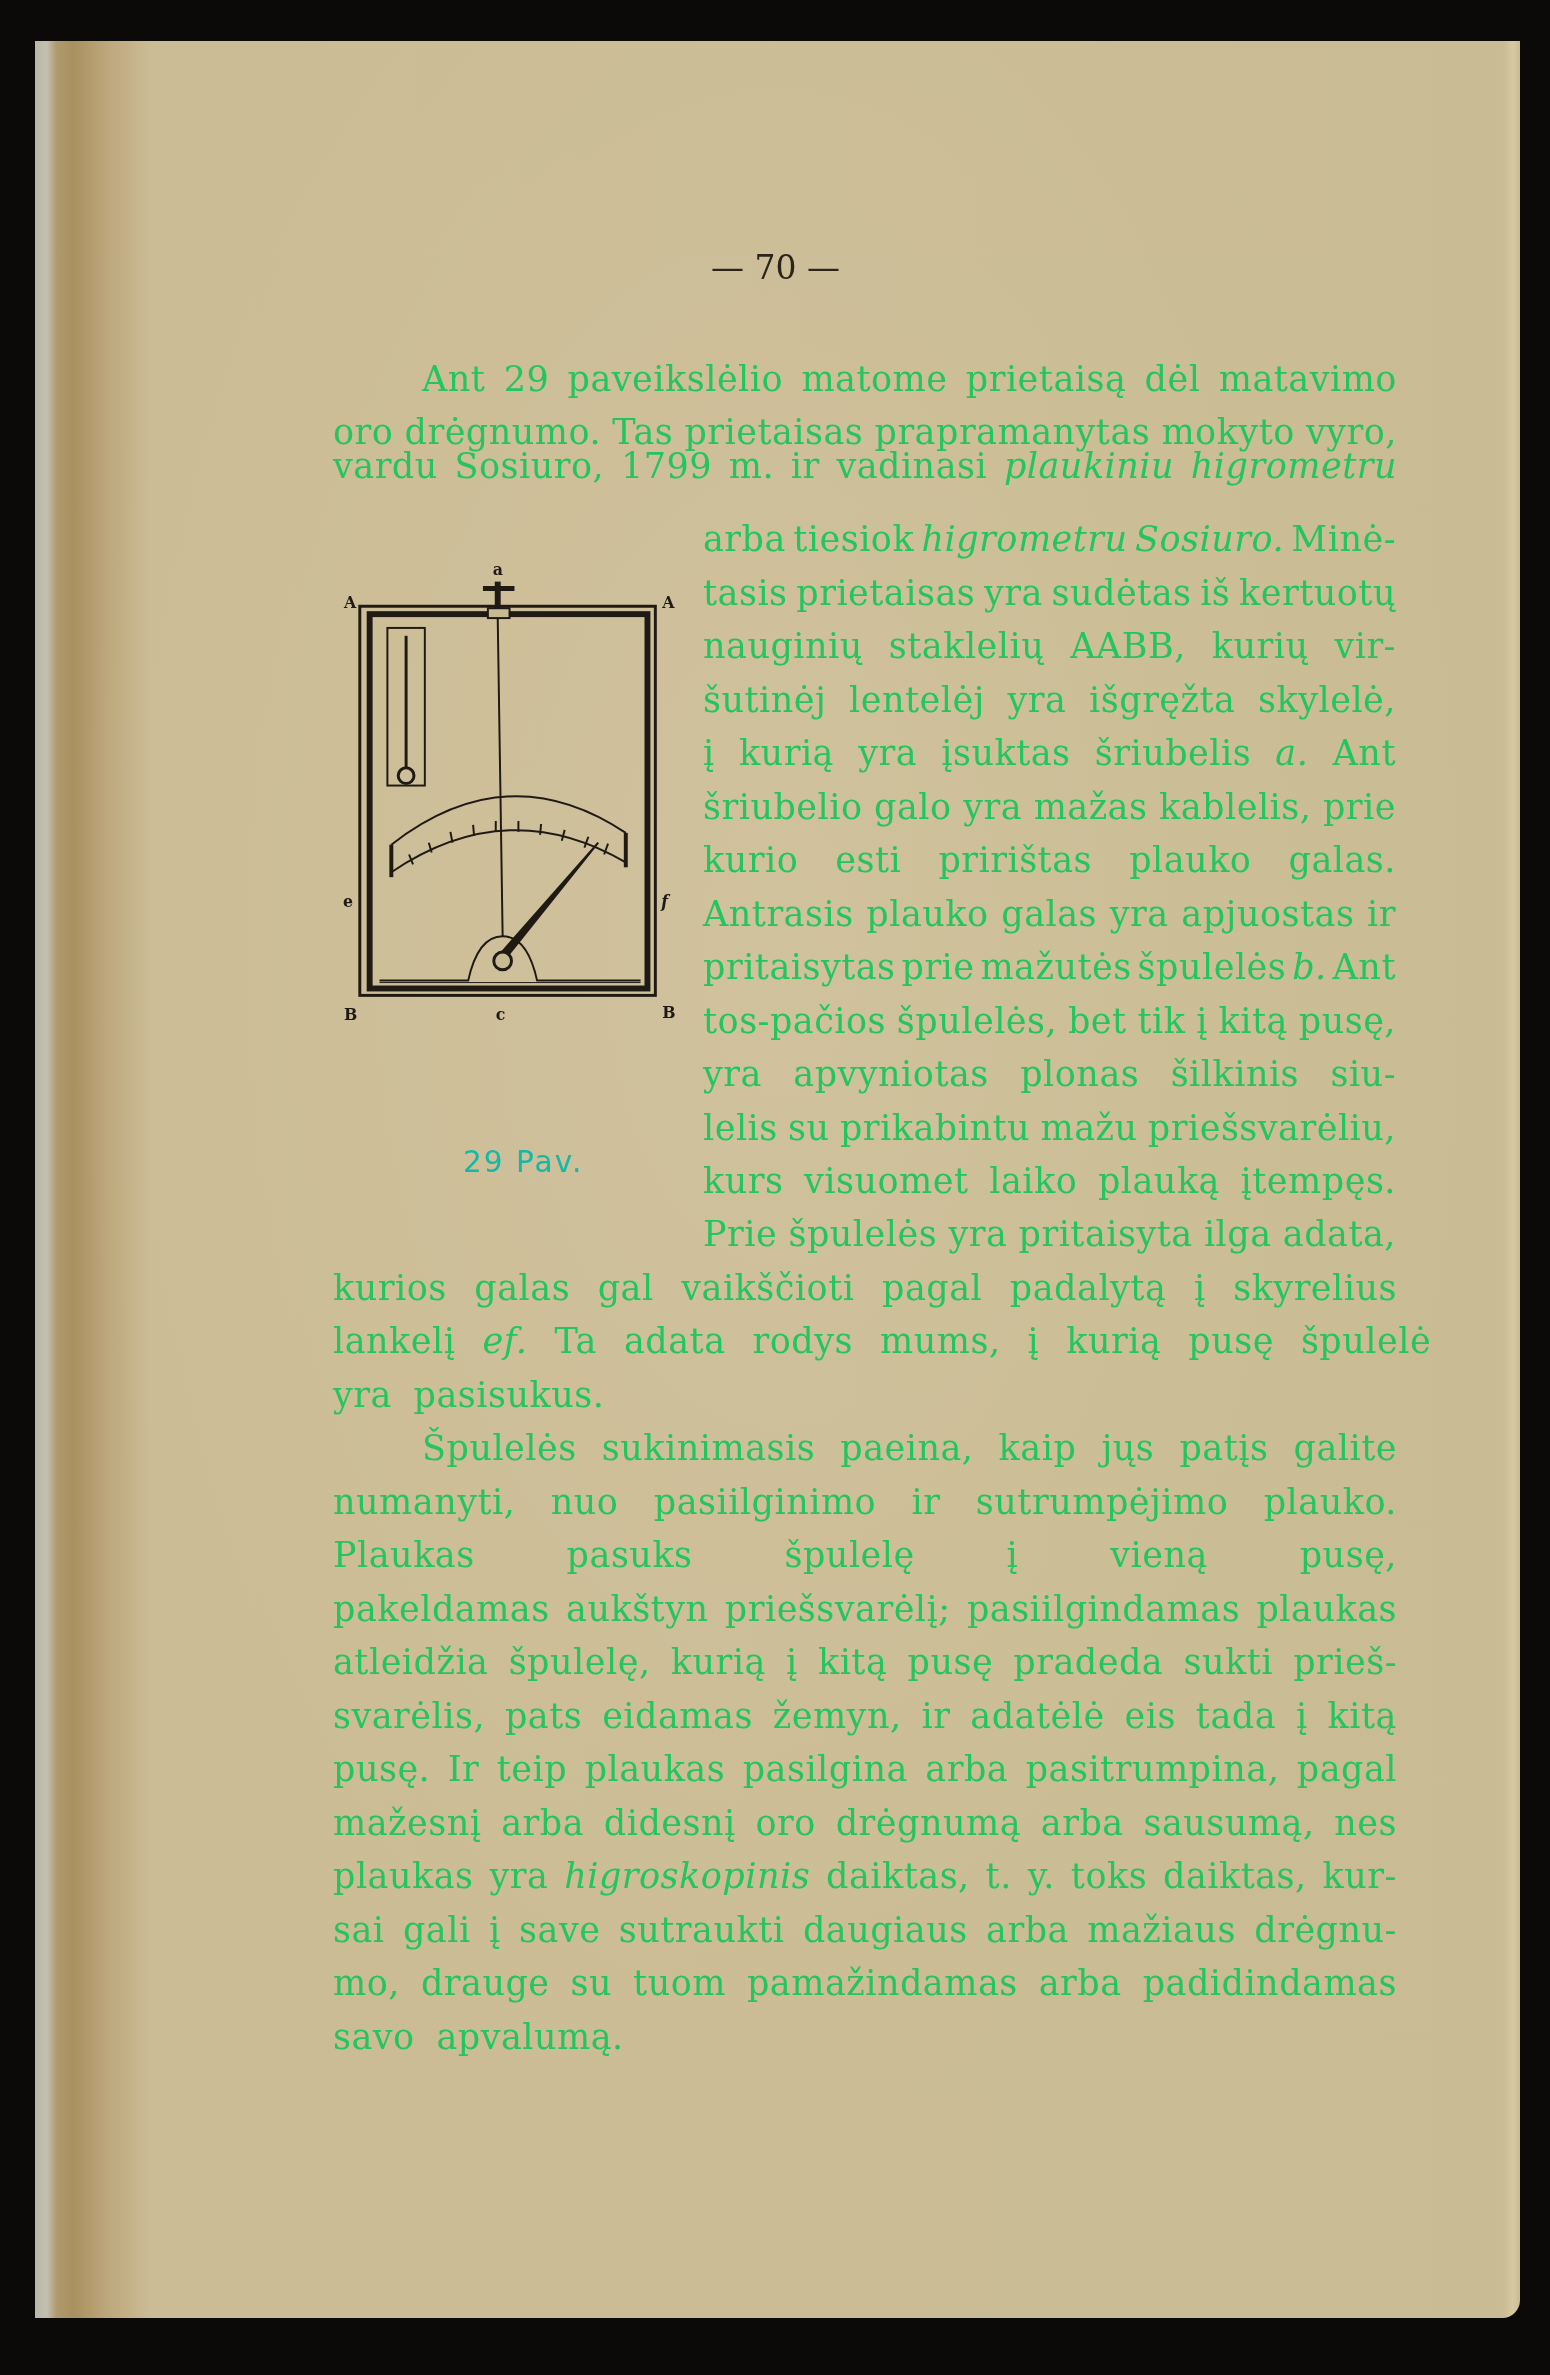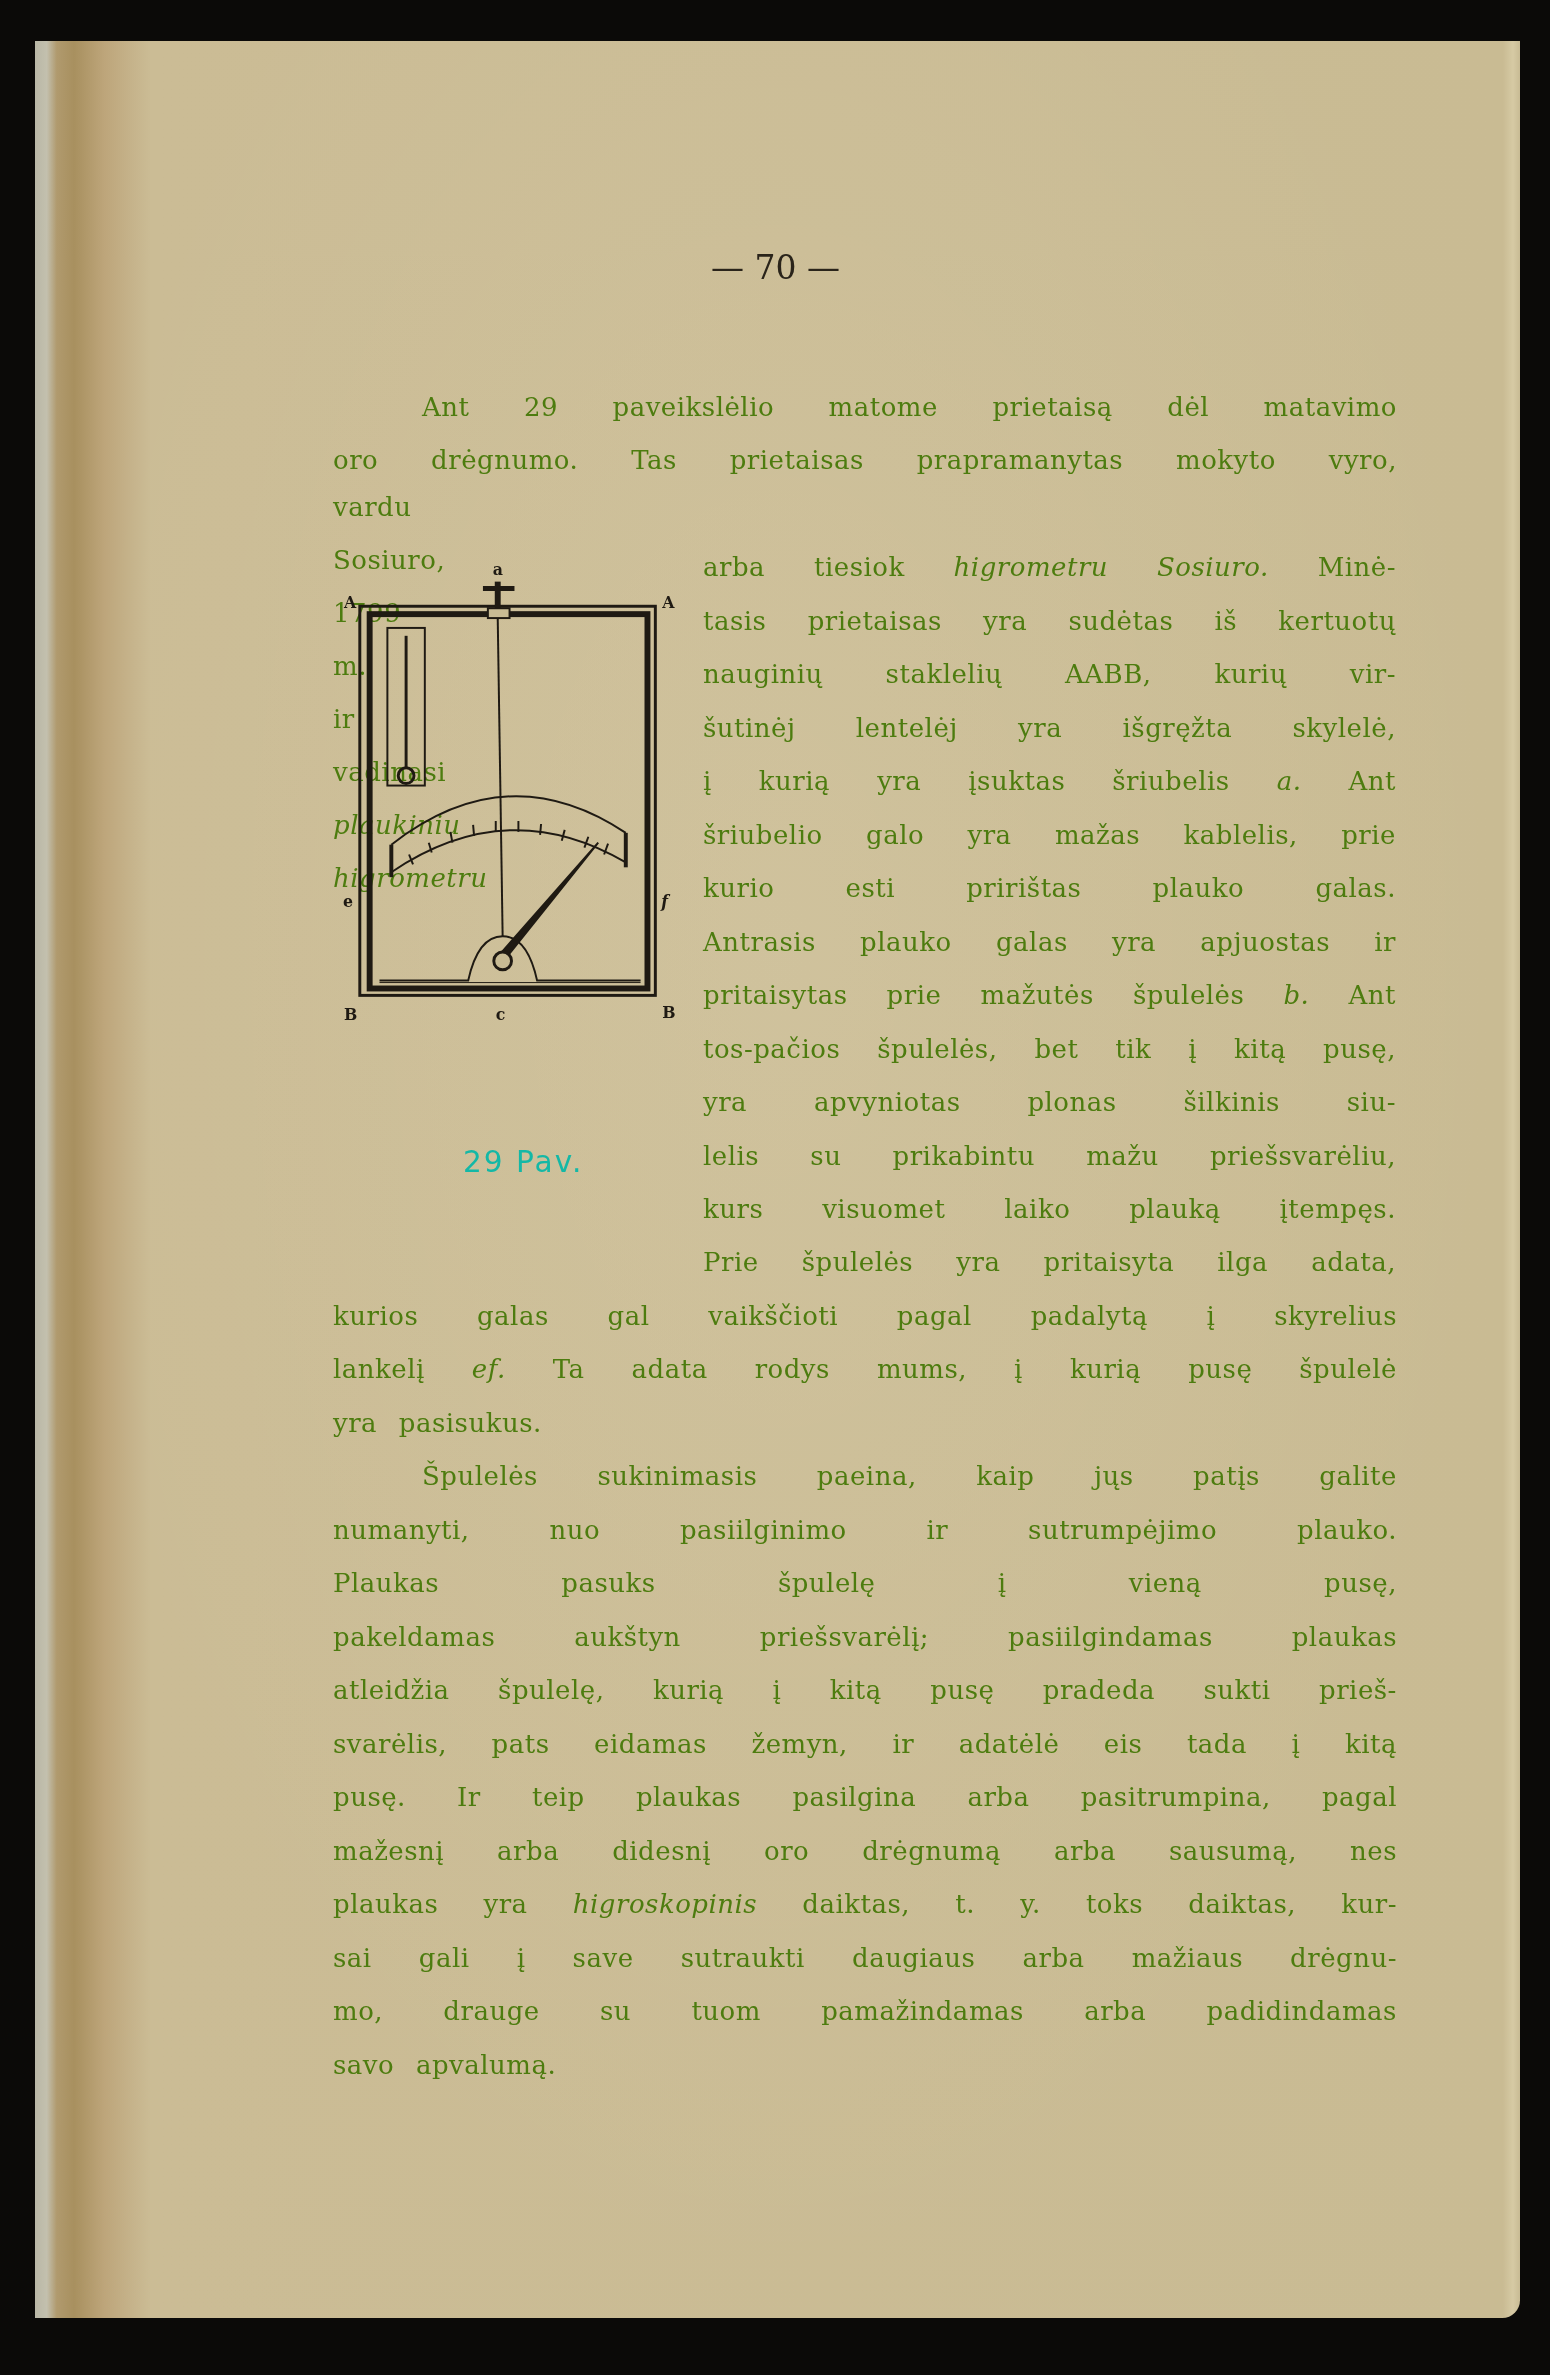--- a/index.html
+++ b/index.html
@@ -10,24 +10,23 @@
     background-image:
       linear-gradient(90deg, #b9b7a6 0px, #c3c0ae 11.8px, #b09a6e 21.7px, #a8905f 39px, #bda57a 69px, #c6b48c 99px, #cbbc95 116px, #c9bb93 1468px, #d6caa4 1478px, #c8bb94 1485px);
     border-radius:0 0 17.7px 0;
   }
   .page::after {
     content:""; position:absolute; left:0; top:0; right:0; bottom:0;
     background:
       radial-gradient(ellipse at 50% 40%, rgba(255,250,230,0.10), rgba(0,0,0,0) 70%);
   }
   .text {
-    position:absolute; color:#4d7c0f;
-    font-family:"DejaVu Serif", serif; font-size:26px; letter-spacing:0.5px;
+    position:absolute; color:#22c55e;
+    font-family:"DejaVu Serif", serif; font-size:35px; letter-spacing:0.5px;
     white-space:nowrap;
-    margin-top:28px;
   }
   .line { position:absolute; height:53px; line-height:53px; display:flex; justify-content:space-between; }
   .line.full { left:333px; width:1064px; }
   .line.narrow { left:703px; width:693px; }
   .line.last { justify-content:flex-start; }
   .line span.w { display:inline-block; }
   .it { font-style:italic; }
   .pagenum { position:absolute; left:0; width:1551px; top:248px; text-align:center;
     font-family:"DejaVu Serif", serif; font-size:33px; color:#2a241a; }
   .figure { position:absolute; left:340px; top:557px; width:345px; height:596px; }
@@ -53,21 +52,21 @@
     </div>
     <div class="text line full" style="top: 406px;">
       <span class="w">oro</span>
       <span class="w">drėgnumo.</span>
       <span class="w">Tas</span>
       <span class="w">prietaisas</span>
       <span class="w">prapramanytas</span>
       <span class="w">mokyto</span>
       <span class="w">vyro,</span>
     </div>
-    <div class="text line full" style="top: 453px; flex-direction: column;">
+    <div class="text line full" style="top: 440px;">
       <span class="w">vardu</span>
       <span class="w">Sosiuro,</span>
       <span class="w">1799</span>
       <span class="w">m.</span>
       <span class="w">ir</span>
       <span class="w">vadinasi</span>
       <span class="w it">plaukiniu</span>
       <span class="w it">higrometru</span>
     </div>
     <div class="text line narrow" style="top: 513px;">

